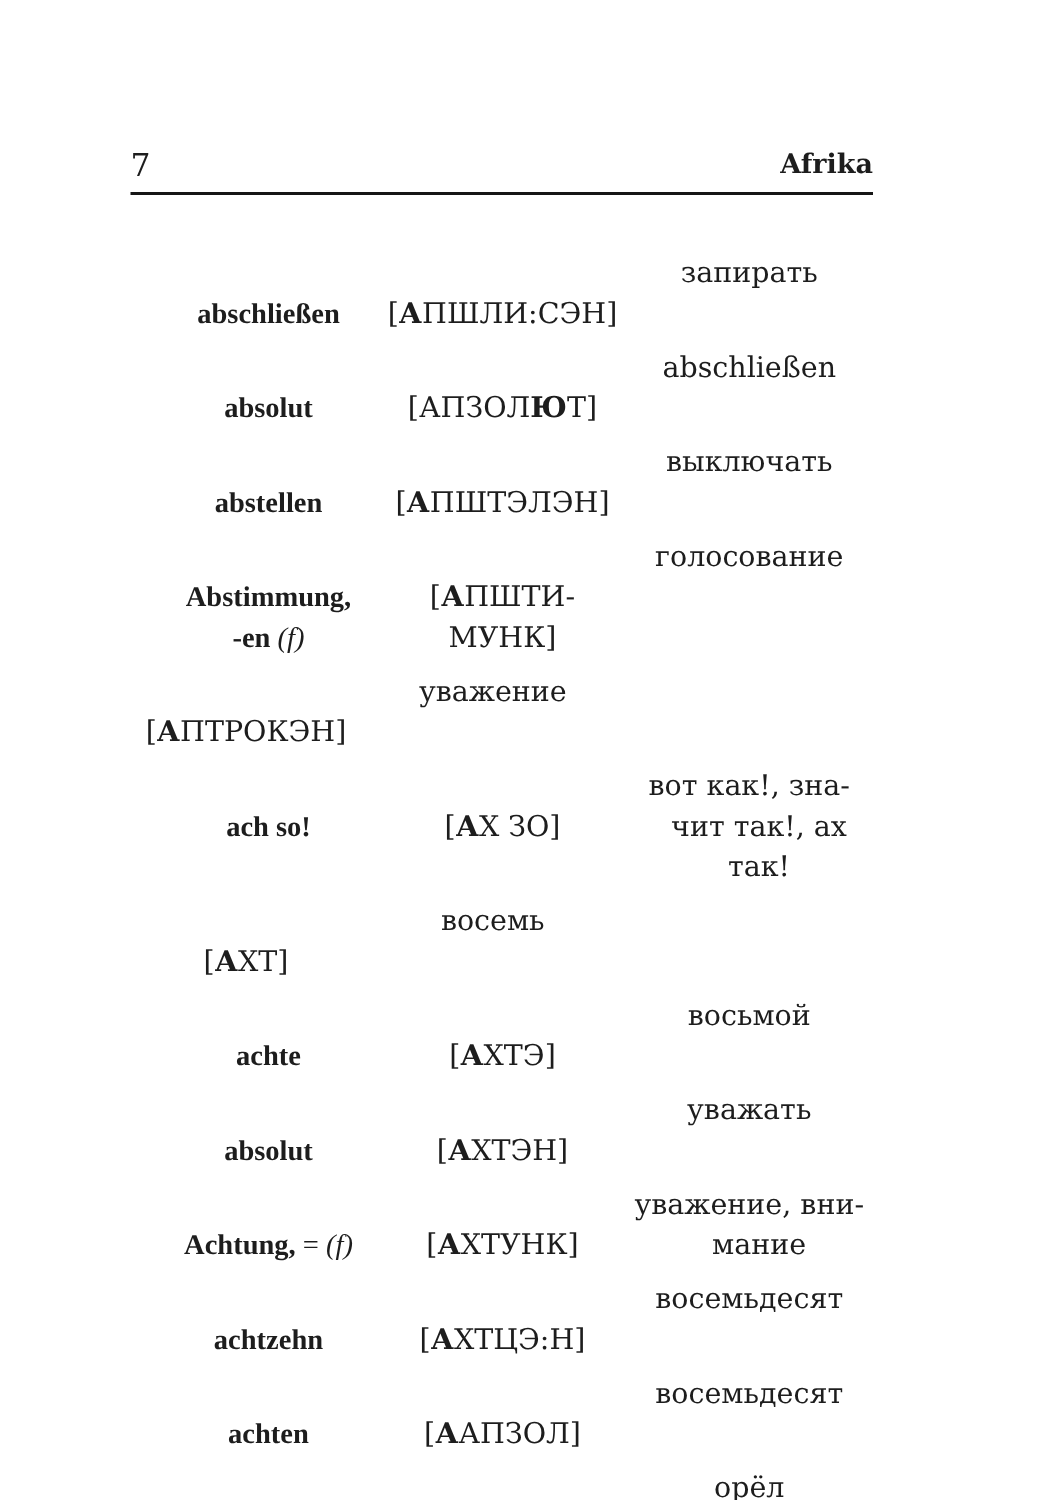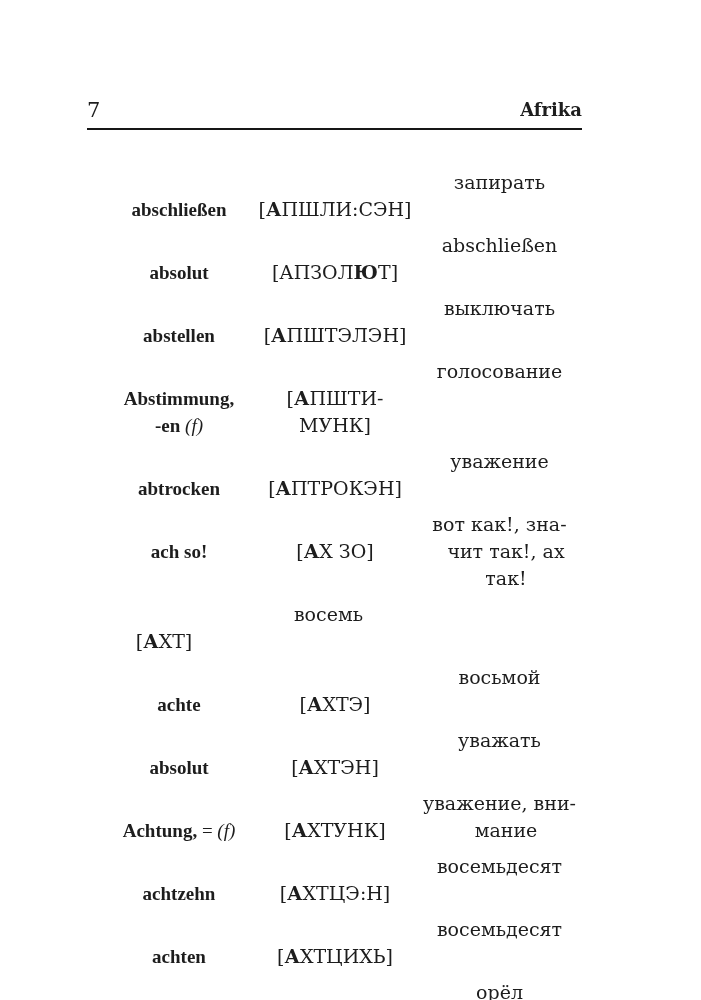--- a/index.html
+++ b/index.html
@@ -130,23 +130,20 @@
 -en</span><span class="mid"></span><span class="gender"> (f)</span>
       </div>
       <div class="cell c-pron">
         <span>[</span><span class="stress">А</span><span>ПШТИ-
 МУНК]</span>
       </div>
       <div class="cell c-ru">голосование</div>
     </div>
 
     <div class="row">
-      <div class="cell c-de">
-        <span>abtrocken</span><span class="mid"></span><span class="gender"></span>
-      </div>
       <div class="cell c-pron">
         <span>[</span><span class="stress">А</span><span>ПТРОКЭН]</span>
       </div>
       <div class="cell c-ru">уважение</div>
     </div>
 
     <div class="row">
       <div class="cell c-de">
         <span>ach so!</span><span class="mid"></span><span class="gender"></span>
       </div>
@@ -204,21 +201,21 @@
         <span>[</span><span class="stress">А</span><span>ХТЦЭ:Н]</span>
       </div>
       <div class="cell c-ru">восемьдесят</div>
     </div>
 
     <div class="row">
       <div class="cell c-de">
         <span>achten</span><span class="mid"></span><span class="gender"></span>
       </div>
       <div class="cell c-pron">
-        <span>[</span><span class="stress">А</span><span>ХТЦИХЬ]</span>
+        <span>[</span><span class="stress">А</span><span>АПЗОЛ]</span>
       </div>
       <div class="cell c-ru">восемьдесят</div>
     </div>
 
     <div class="row">
       <div class="cell c-de">
         
       </div>
       <div class="cell c-pron">
         

